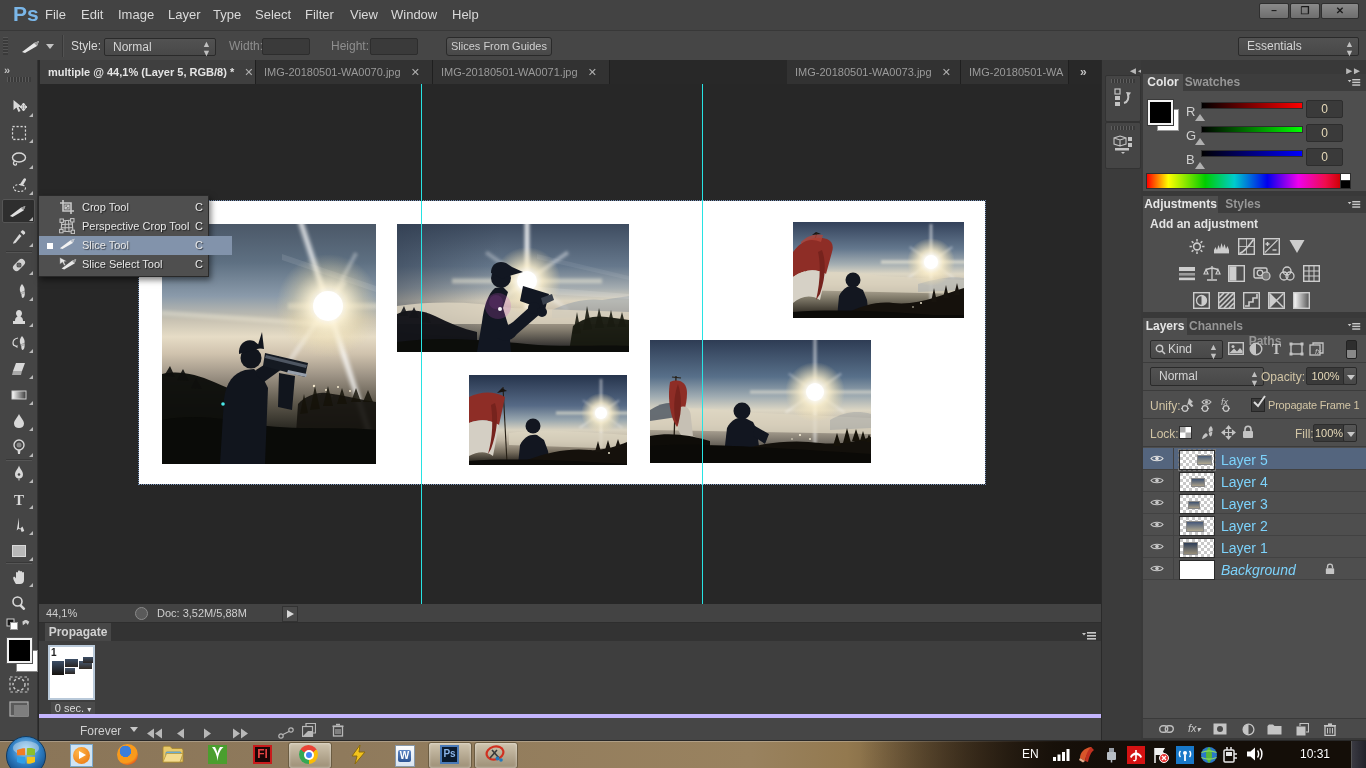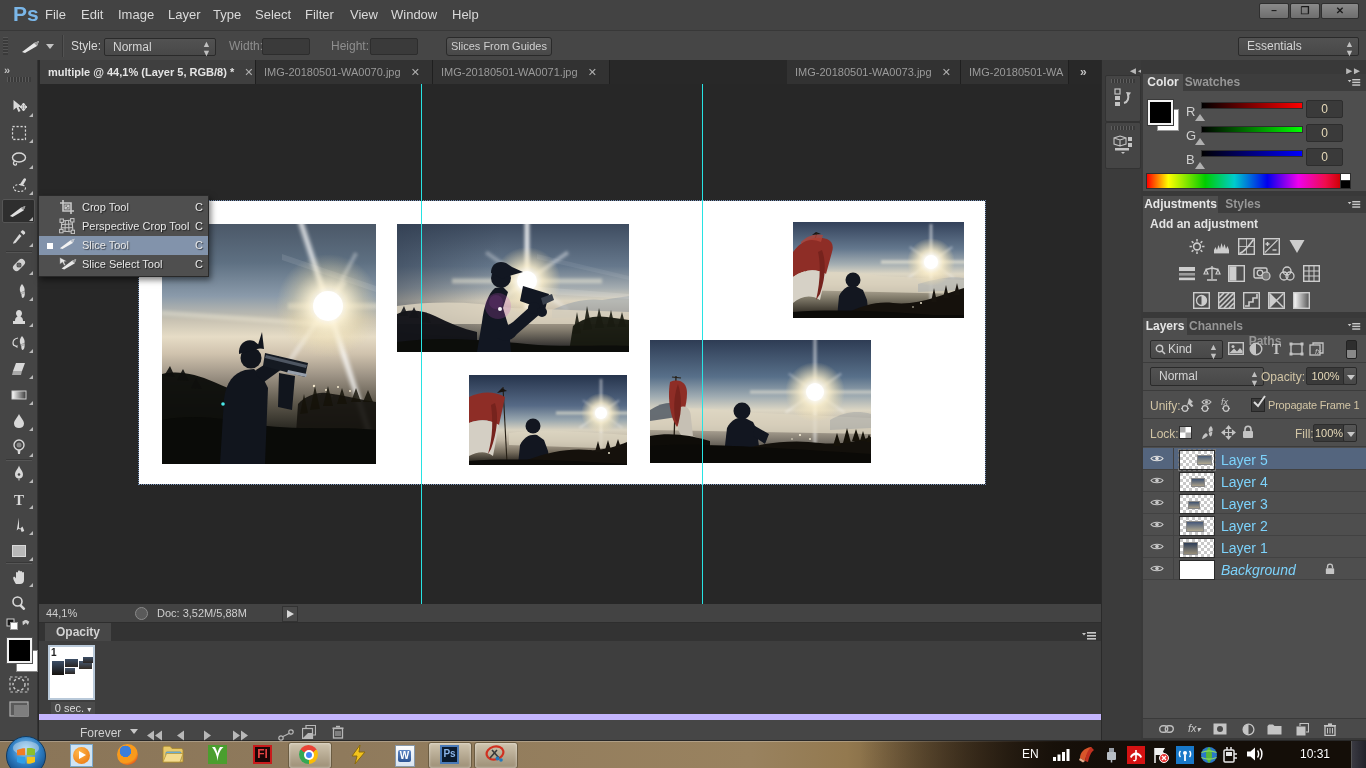--- a/index.html
+++ b/index.html
@@ -33,42 +33,42 @@
 #viewport{left:39px;top:84px;width:1062px;height:520px;background:#272727;overflow:hidden;}
 #pscanvas{position:absolute;left:100px;top:117px;width:846px;height:283px;background:#ffffff;outline:1px dotted #7892b8;}
 .photo{position:absolute;overflow:hidden;}
 .guide{position:absolute;top:0;width:1px;height:520px;background:#27e3e3;}
 
 #statusbar{left:39px;top:604px;width:1062px;height:19px;background:#434343;border-bottom:1px solid #2e2e2e;box-sizing:border-box;color:#cfcfcf;font-size:11px;}
 
 #timeline{left:39px;top:623px;width:1062px;height:117px;background:#3e3e3e;}
 #tl-tabbar{position:absolute;left:0;top:0;width:1062px;height:18px;background:#333333;}
 #tl-tab{position:absolute;left:6px;top:0;width:66px;height:18px;background:#474747;color:#d2d2d2;font-size:12px;text-align:center;line-height:18px;font-weight:bold;}
-#tl-ctrl{position:absolute;left:0;top:91px;width:1062px;height:26px;background:#464646;border-top:6px solid #c4b5fd;box-sizing:border-box;}
+#tl-ctrl{position:absolute;left:0;top:91px;width:1062px;height:26px;background:#464646;border-top:4px solid #c4b5fd;box-sizing:border-box;}
 .tbtn{position:absolute;color:#c8c8c8;}
 
 #dockstrip{left:1101px;top:60px;width:40px;height:680px;background:#3b3b3b;border-left:1px solid #2a2a2a;box-sizing:border-box;}
 .dockbox{position:absolute;left:3px;width:34px;background:#454545;border:1px solid #333;border-radius:2px;}
 #rightcol{left:1141px;top:60px;width:225px;height:680px;background:#393939;}
 .panel{position:absolute;left:2px;width:223px;background:#4e4e4e;}
 .ptabbar{position:absolute;left:0;top:0;width:223px;height:17px;background:#3d3d3d;}
 .ptab{position:absolute;top:0;height:17px;font-size:12px;line-height:17px;text-align:center;font-weight:bold;}
 .ptab.on{background:#4e4e4e;color:#e6e6e6;}
 .ptab.off{color:#969696;}
 .pmenu{position:absolute;right:5px;top:5px;width:14px;height:8px;color:#c8c8c8;}
 .ibtn{position:absolute;}
 .lrow{position:absolute;left:0;width:223px;height:22px;border-bottom:1px solid #424242;box-sizing:border-box;}
 .eye{position:absolute;left:7px;top:6px;}
 .lthumb{position:absolute;left:36px;top:2px;width:34px;height:18px;background:
  repeating-conic-gradient(#ffffff 0 25%, #c8c8c8 0 50%) 0 0/6px 6px;border:1px solid #2a2a2a;}
 .lname{position:absolute;left:78px;top:4px;font-size:14px;color:#7dd3fc;}
 .vline{position:absolute;left:30px;top:0;width:1px;height:22px;background:#424242;}
 
 #flyout{left:38px;top:195px;width:171px;height:82px;background:#4f4f4f;border:1px solid #292929;box-shadow:2px 3px 6px rgba(0,0,0,.5);box-sizing:border-box;}
-.frow{position:absolute;left:0;width:169px;height:19px;}
+.frow{position:absolute;left:0;width:169px;height:19px;padding-left:24px;}
 .frow .lbl{position:absolute;left:43px;top:3px;font-size:11px;white-space:nowrap;color:#e8e8e8;text-shadow:1px 1px 1px rgba(0,0,0,.6);}
 .frow .key{position:absolute;left:156px;top:3px;font-size:11px;color:#e8e8e8;text-shadow:1px 1px 1px rgba(0,0,0,.6);}
 .frow .fic{position:absolute;left:20px;top:1px;}
 
 #taskbar{left:0;top:741px;width:1366px;height:27px;background:linear-gradient(90deg,#8a7558 0%,#8f7a5c 25%,#99825f 55%,#93794f 62%,#5a452c 72%,#191209 82%,#14100a 100%);}
 #taskbar::before{content:"";position:absolute;left:0;top:0;width:100%;height:1px;background:rgba(255,255,255,.25);}
 .tkbox{position:absolute;top:1px;width:42px;height:25px;background:linear-gradient(#cfc4ae,#9d8f76);border:1px solid #6b5c42;border-radius:3px;box-shadow:inset 0 0 3px rgba(255,255,255,.6);}
 .trayico{position:absolute;top:5px;width:16px;height:16px;}
 #clock{position:absolute;right:36px;top:6px;color:#ffffff;font-size:12px;text-shadow:0 1px 1px #000;}
 </style>
@@ -610,21 +610,21 @@
   <span style="position:absolute;left:7px;top:3px;">44,1%</span>
   <div style="position:absolute;left:96px;top:3px;width:11px;height:11px;border-radius:50%;border:1px solid #8a8a8a;background:#5a5a5a;"></div>
       <span style="position:absolute;left:118px;top:3px;">Doc: 3,52M/5,88M</span>
   <div style="position:absolute;left:243px;top:2px;width:14px;height:14px;background:#4a4a4a;border:1px solid #333;">
         <div style="position:absolute;left:4px;top:3px;width:0;height:0;border-left:7px solid #d8d8d8;border-top:4px solid transparent;border-bottom:4px solid transparent;"></div>
       </div>
 </div>
 
 <div class="abs" id="timeline">
   <div id="tl-tabbar"></div>
-  <div id="tl-tab">Opacity</div>
+  <div id="tl-tab">Propagate</div>
   <div style="position:absolute;left:1043px;top:4px;width:14px;height:9px;"><svg width="14" height="9" viewBox="0 0 14 9">
           <path d="M0 1 l4 0 l-2 2.6 Z" fill="#c8c8c8"></path>
           <rect x="5" y="0" width="9" height="1.6" fill="#c8c8c8"></rect>
           <rect x="5" y="3" width="9" height="1.6" fill="#c8c8c8"></rect>
           <rect x="5" y="6" width="9" height="1.6" fill="#c8c8c8"></rect>
         </svg></div>
   <div style="position:absolute;left:9px;top:22px;width:47px;height:55px;background:#fff;border:2px solid #b9c9d9;box-sizing:border-box;">
     <div style="position:absolute;left:1px;top:0px;color:#222;font-size:10px;font-weight:bold;">1</div>
     <div style="position:absolute;left:2px;top:14px;width:12px;height:14px;background:linear-gradient(#3c4e66,#16120e);"></div>
     <div style="position:absolute;left:15px;top:12px;width:13px;height:8px;background:linear-gradient(#3c4e66,#2a2420);"></div>

